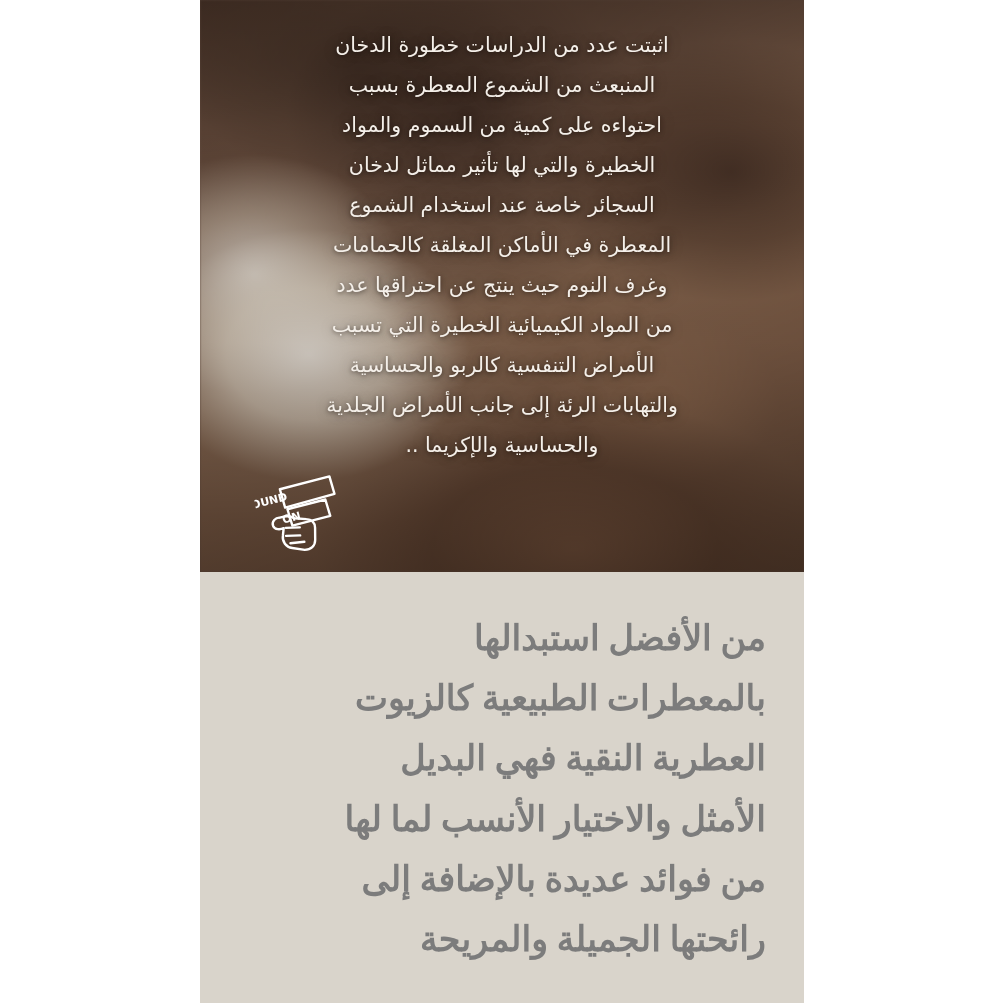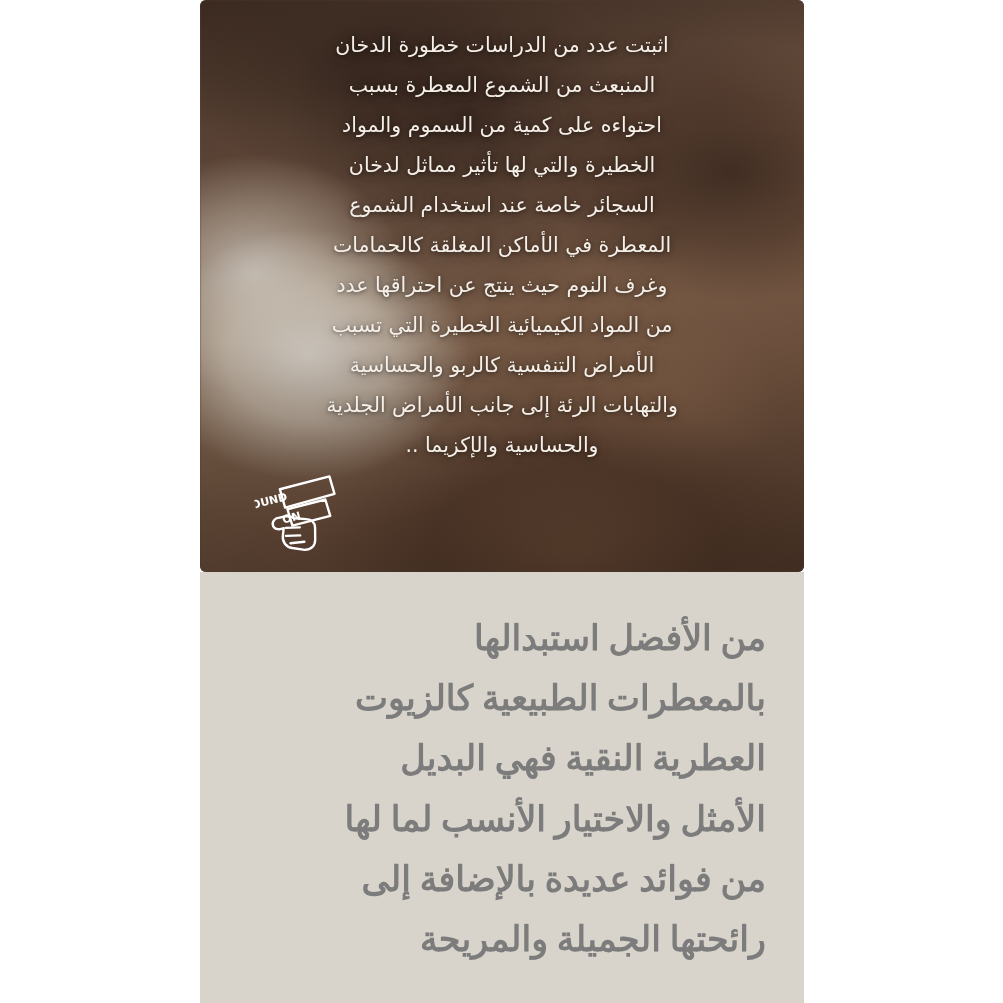--- a/index.html
+++ b/index.html
@@ -32,21 +32,20 @@
     overflow: hidden;
   }
 
   
   .photo-panel {
     position: relative;
     width: 604px;
     height: 572px;
     overflow: hidden;
     background: #6b5346;
-    border-radius: 6px;
   }
 
   
   .photo-bg {
     position: absolute;
     inset: 0;
     background:
       radial-gradient(ellipse 230px 180px at 18% 62%, rgba(243,238,230,0.95) 0%, rgba(232,223,208,0.75) 36%, rgba(150,128,110,0.15) 70%, rgba(0,0,0,0) 100%),
       radial-gradient(ellipse 150px 120px at 9% 48%, rgba(250,248,243,0.85) 0%, rgba(226,215,198,0.5) 50%, rgba(0,0,0,0) 100%),
       radial-gradient(ellipse 260px 150px at 62% 96%, rgba(120,84,62,0.85) 0%, rgba(86,58,42,0.6) 55%, rgba(0,0,0,0) 100%),

